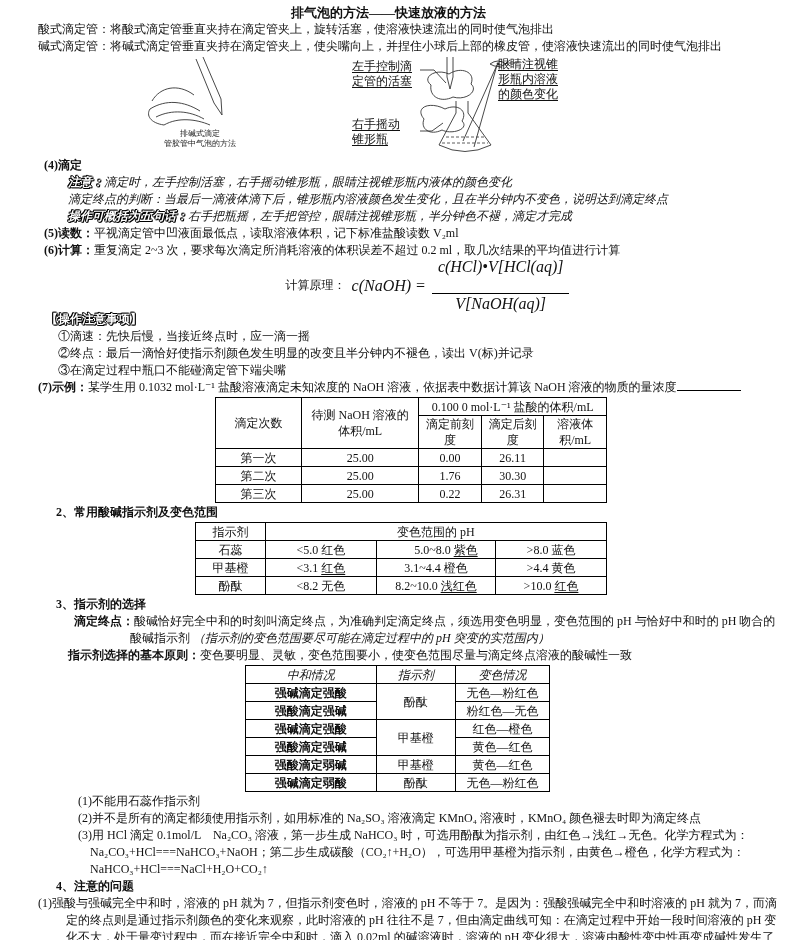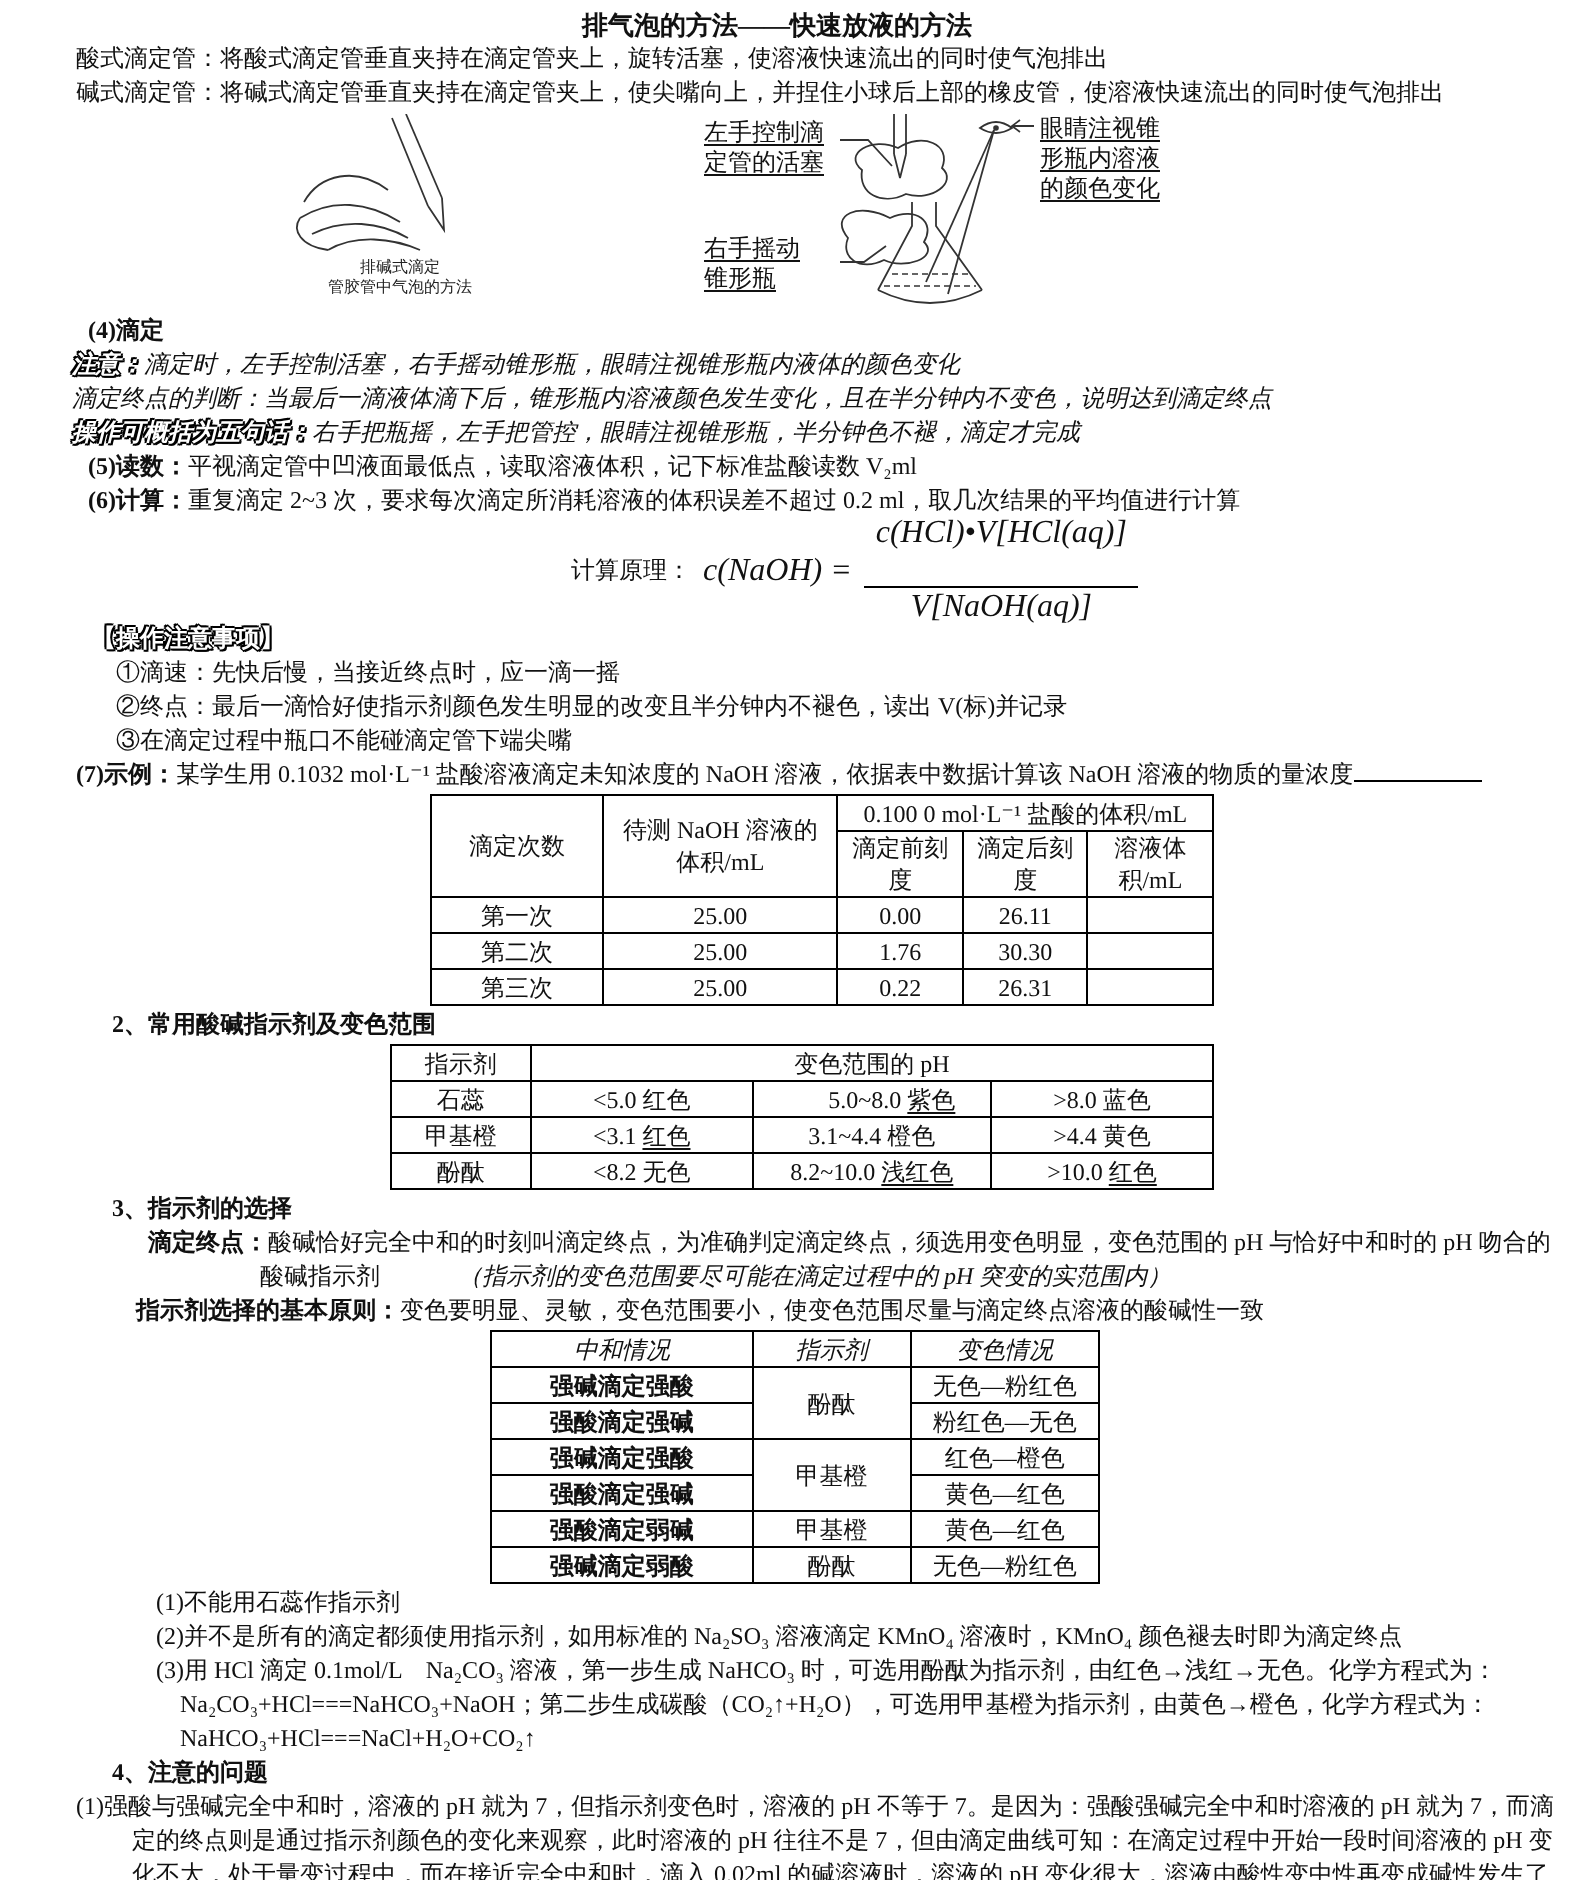--- a/index.html
+++ b/index.html
@@ -3,21 +3,21 @@
 <meta charset="utf-8">
 <style>
   html,body{margin:0;padding:0;background:#fff;}
   body{width:787px;height:940px;overflow:hidden;font-family:"Liberation Serif","DejaVu Serif",serif;
        color:#111;font-size:12px;line-height:17px;}
   .page{padding:4px 10px 0 0;}
   .title{text-align:center;font-weight:bold;font-size:13px;line-height:17px;}
   .ml38{margin-left:38px;} .ml44{margin-left:44px;} .ml46{margin-left:46px;}
   .ml56{margin-left:56px;} .ml58{margin-left:58px;} .ml68{margin-left:68px;} .ml78{margin-left:78px;} .ml90{margin-left:90px;}
   .b{font-weight:bold;}
-  .kai{font-style:italic;margin-left:36px;}
+  .kai{font-style:italic;}
   .hollow{color:#fff;text-shadow:-1px 0 #000,1px 0 #000,0 -1px #000,0 1px #000,1px 1px #000,-1px -1px #000;font-weight:bold;}
   .hang{padding-left:28px;text-indent:-28px;}
   .hang2{margin-left:74px;padding-left:56px;text-indent:-56px;}
   .blank-line{display:inline-block;width:64px;border-bottom:1px solid #000;height:11px;}
   
   .figrow{position:relative;height:100px;margin-top:2px;}
   .figrow svg{position:absolute;left:0;top:0;}
   .figlabel{position:absolute;font-size:12px;line-height:15px;}
   .figlabel span{text-decoration:underline;text-underline-offset:2px;}
   .figcaption{position:absolute;font-size:8px;line-height:9.5px;text-align:center;color:#222;}
@@ -96,21 +96,21 @@
       <div>管胶管中气泡的方法</div>
     </div>
     <div class="figlabel" style="left:352px;top:2px;">
       <span>左手控制滴</span><br>
       <span>定管的活塞</span>
     </div>
     <div class="figlabel" style="left:352px;top:60px;">
       <span>右手摇动</span><br>
       <span>锥形瓶</span>
     </div>
-    <div class="figlabel" style="left:520px;top:0px;">
+    <div class="figlabel" style="left:498px;top:0px;">
       <span>眼睛注视锥</span><br>
       <span>形瓶内溶液</span><br>
       <span>的颜色变化</span>
     </div>
   </div>
 
   <div class="ml44 b">(4)滴定</div>
   <div class="ml68 kai">
     <span class="hollow">注意：</span><span>滴定时，左手控制活塞，右手摇动锥形瓶，眼睛注视锥形瓶内液体的颜色变化</span>
   </div>

